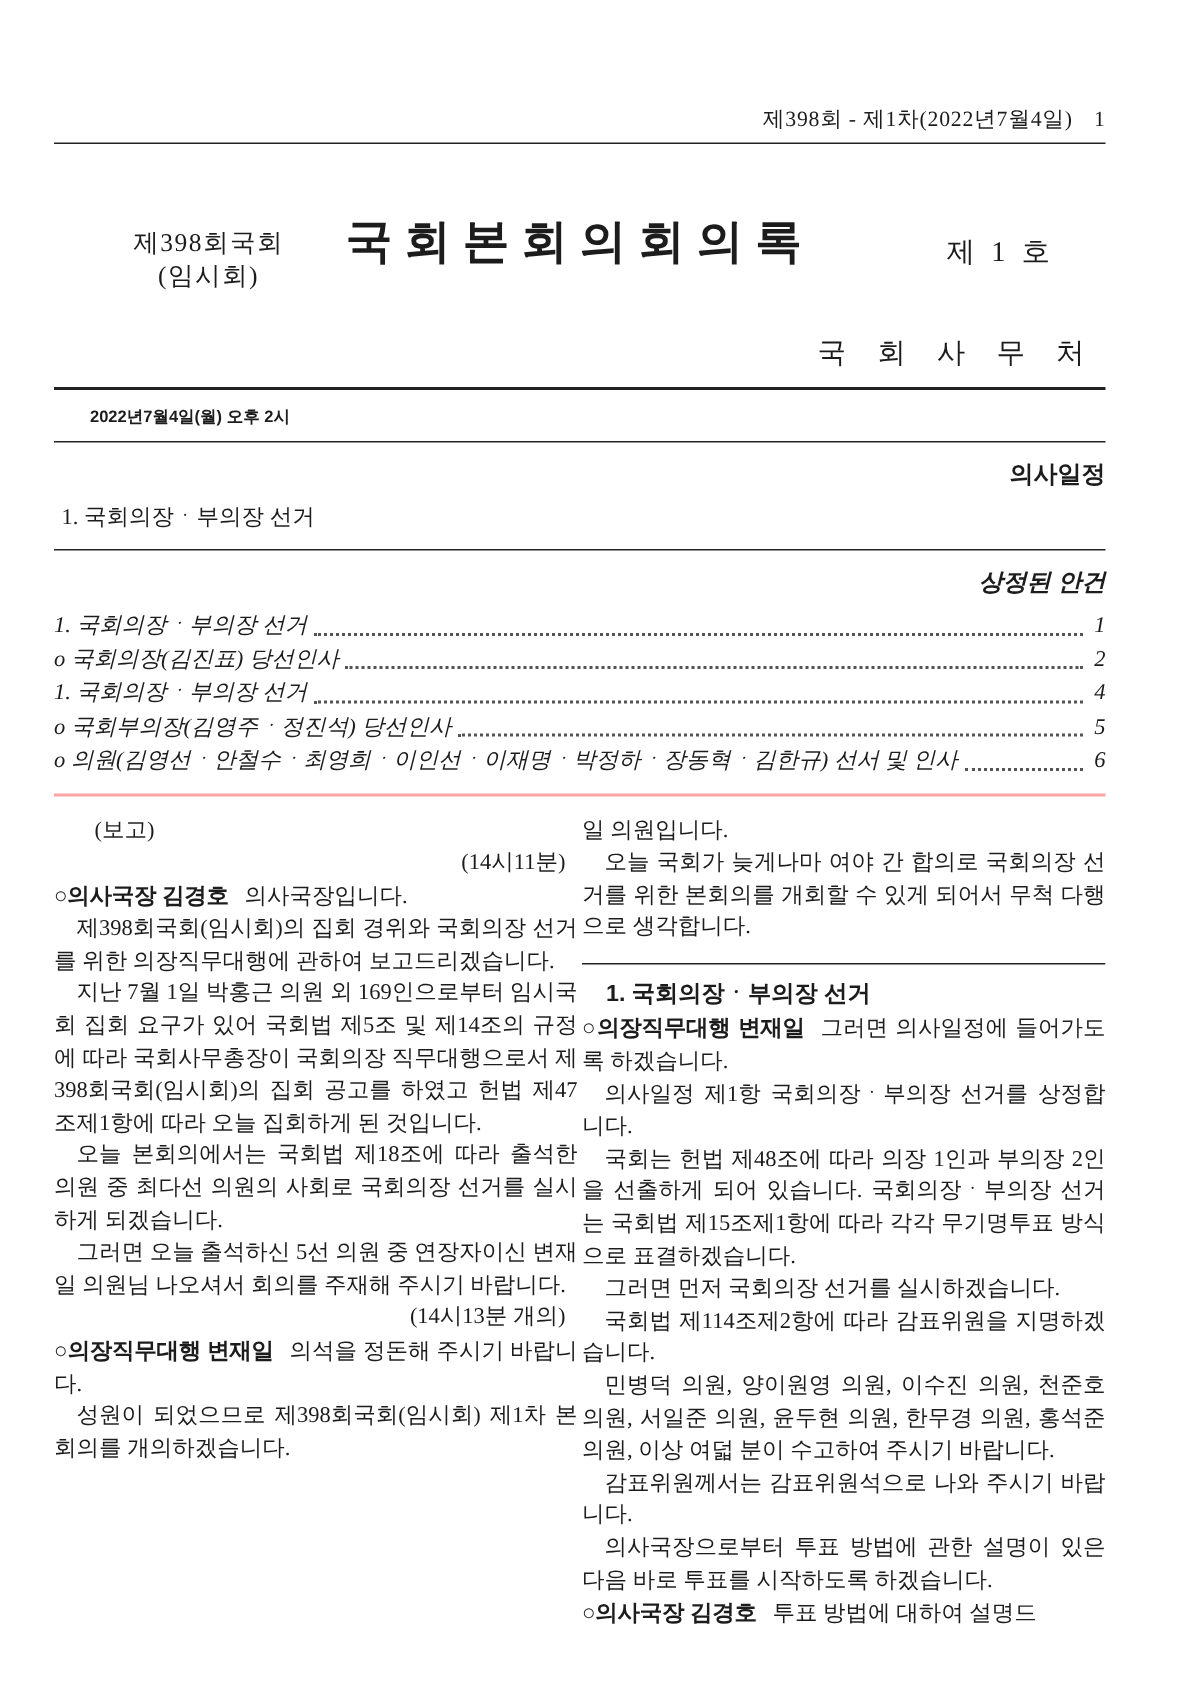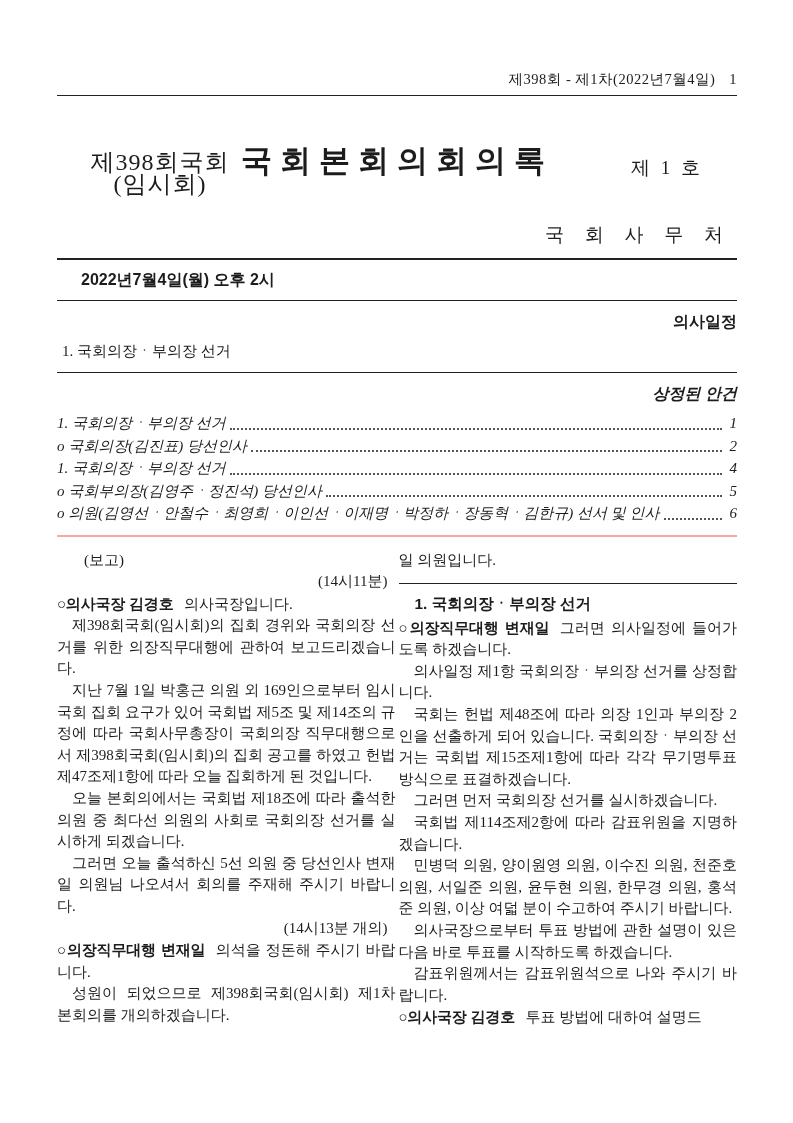--- a/index.html
+++ b/index.html
@@ -2,58 +2,58 @@
 <html lang="ko"><head>
 <meta charset="utf-8">
 <style>
   html,body{margin:0;padding:0;background:#fff;}
   body{
     width:793px;height:1123px;overflow:hidden;
     color:#1c1c1c;
     font-family:"Liberation Serif", serif;
     -webkit-font-smoothing:antialiased;
   }
-  .page{padding:0 56px 0 57px;}
+  .page{padding:0 56px 0 36px;}
 
   
   .running-head{
     margin-top:70px;
     display:flex;justify-content:flex-end;align-items:baseline;
     font-size:14.5px;letter-spacing:.5px;
     border-bottom:1.5px solid #222;
     padding-bottom:6px;
   }
   .running-head .pgnum{margin-left:14px;}
 
   
   .masthead{position:relative;height:64px;margin-top:44px;}
   .mh-left{
     position:absolute;left:28px;top:11px;width:150px;
-    text-align:center;font-size:24px;line-height:22px;letter-spacing:1px;
+    text-align:center;font-size:17px;line-height:22px;letter-spacing:1px;
   }
   .mh-title{
     position:absolute;left:0;right:0;top:0;
     text-align:center;
     font-size:31px;font-weight:bold;letter-spacing:8px;
   }
   .mh-issue{
     position:absolute;right:34px;top:15px;
     font-size:19px;letter-spacing:3px;
   }
   .office-row{
     text-align:right;padding-right:6px;margin-top:18px;
     font-size:19px;letter-spacing:8px;
     border-bottom:2px solid #222;
     padding-bottom:10px;
   }
 
   
   .datetime-row{
     font-family:"Liberation Sans", sans-serif;
-    font-weight:bold;font-size:16px;
+    font-weight:bold;font-size:11px;
     padding:10px 0 9px 24px;
     border-bottom:1.5px solid #222;
   }
 
   
   .section-band{border-bottom:1.5px solid #222;padding:11px 0 10px;}
   .section-band.thick{border-bottom:2px solid #fca5a5;font-style:italic;}
   .band-heading{
     font-family:"Liberation Sans", sans-serif;
     font-weight:bold;font-size:16px;
@@ -156,35 +156,36 @@
 
   <div class="transcript">
 
     <div class="col">
       <p class="stage-note">(보고)</p>
       <p class="time-note">(14시11분)</p>
       <p><span class="speaker-name">○의사국장 김경호</span><span>의사국장입니다.</span></p>
       <p class="para">제398회국회(임시회)의 집회 경위와 국회의장 선거를 위한 의장직무대행에 관하여 보고드리겠습니다.</p>
       <p class="para">지난 7월 1일 박홍근 의원 외 169인으로부터 임시국회 집회 요구가 있어 국회법 제5조 및 제14조의 규정에 따라 국회사무총장이 국회의장 직무대행으로서 제398회국회(임시회)의 집회 공고를 하였고 헌법 제47조제1항에 따라 오늘 집회하게 된 것입니다.</p>
       <p class="para">오늘 본회의에서는 국회법 제18조에 따라 출석한 의원 중 최다선 의원의 사회로 국회의장 선거를 실시하게 되겠습니다.</p>
-      <p class="para">그러면 오늘 출석하신 5선 의원 중 당선인사 변재일 의원님 나오셔서 회의를 주재해 주시기 바랍니다.</p>
+      <p class="para">그러면 오늘 출석하신 5선 의원 중 연장자이신 변재일 의원님 나오셔서 회의를 주재해 주시기 바랍니다.</p>
       <p class="time-note">(14시13분 개의)</p>
       <p><span class="speaker-name">○의장직무대행 변재일</span><span>의석을 정돈해 주시기 바랍니다.</span></p>
       <p class="para">성원이 되었으므로 제398회국회(임시회) 제1차 본회의를 개의하겠습니다.</p>
     </div>
 
     <div class="col">
       <p class="cont">일 의원입니다.</p>
+      <p class="para">오늘 국회가 늦게나마 여야 간 합의로 국회의장 선거를 위한 본회의를 개회할 수 있게 되어서 무척 다행으로 생각합니다.</p>
       <div class="col-divider"></div>
       <p class="body-heading">1. 국회의장ㆍ부의장 선거</p>
       <p><span class="speaker-name">○의장직무대행 변재일</span><span>그러면 의사일정에 들어가도록 하겠습니다.</span></p>
       <p class="para">의사일정 제1항 국회의장ㆍ부의장 선거를 상정합니다.</p>
       <p class="para">국회는 헌법 제48조에 따라 의장 1인과 부의장 2인을 선출하게 되어 있습니다. 국회의장ㆍ부의장 선거는 국회법 제15조제1항에 따라 각각 무기명투표 방식으로 표결하겠습니다.</p>
       <p class="para">그러면 먼저 국회의장 선거를 실시하겠습니다.</p>
       <p class="para">국회법 제114조제2항에 따라 감표위원을 지명하겠습니다.</p>
       <p class="para">민병덕 의원, 양이원영 의원, 이수진 의원, 천준호 의원, 서일준 의원, 윤두현 의원, 한무경 의원, 홍석준 의원, 이상 여덟 분이 수고하여 주시기 바랍니다.</p>
+      <p class="para">감표위원께서는 감표위원석으로 나와 주시기 바랍니다.</p>
       <p class="para">의사국장으로부터 투표 방법에 관한 설명이 있은 다음 바로 투표를 시작하도록 하겠습니다.</p>
-      <p class="para">감표위원께서는 감표위원석으로 나와 주시기 바랍니다.</p>
       <p><span class="speaker-name">○의사국장 김경호</span><span>투표 방법에 대하여 설명드</span></p>
     </div>
 
   </div>
 </div>
 
 </body></html>

